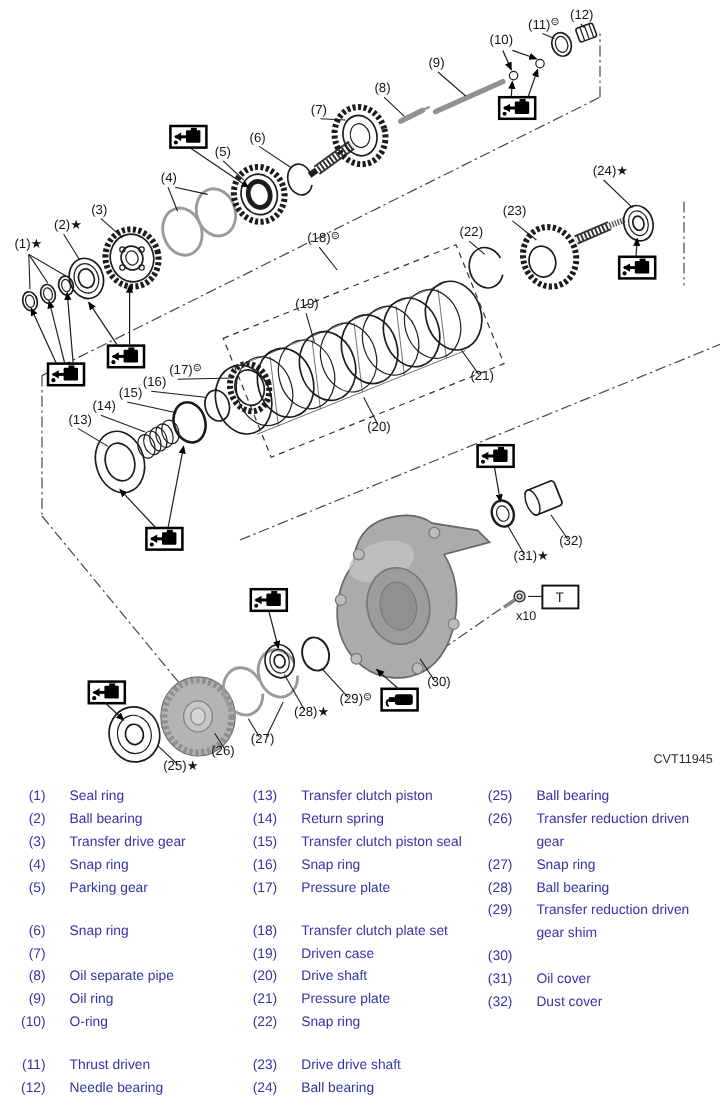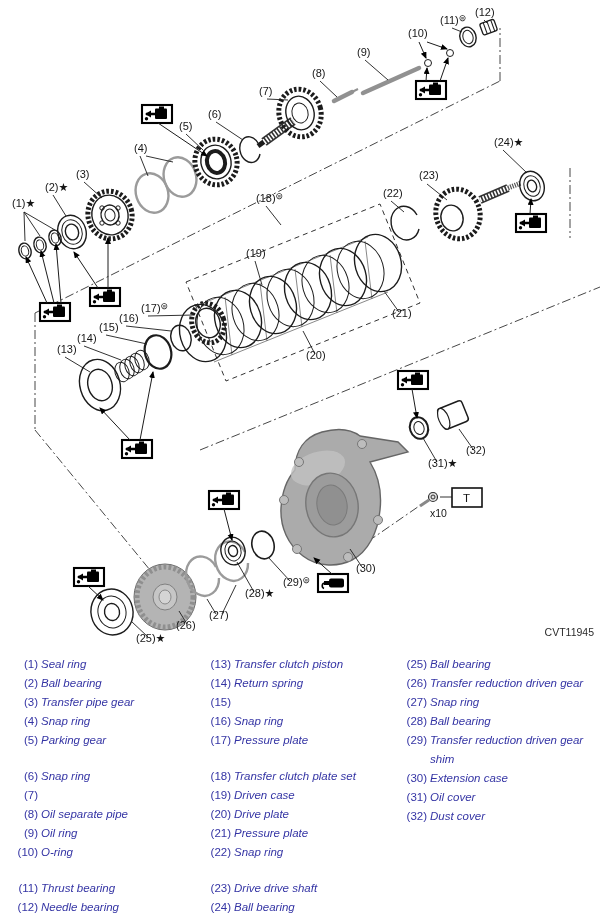--- a/index.html
+++ b/index.html
@@ -21,21 +21,21 @@
   .dashbox{stroke:#333;stroke-width:1;stroke-dasharray:5 4;fill:none;}
   .iconrect{fill:#fff;stroke:#000;stroke-width:2.1;}
   .grid{stroke:#555;stroke-width:.7;fill:none;}
   .legend-col{position:absolute;top:655px;color:#3434a4;font-size:11.5px;line-height:19px;}
   #lcol1{left:8px;width:192px;}
   #lcol2{left:201px;width:194px;}
   #lcol3{left:397px;width:203px;}
   .lrow{display:flex;align-items:flex-start;}
   .lrow.gap{margin-top:17px;}
   .lnum{width:30px;text-align:right;flex:none;}
-  .ltxt{margin-left:3px;font-style:italic;}
+  .ltxt{margin-left:20px;}
   #lcol3 .ltxt{width:165px;}
 </style>
 </head>
 <body>
 
 <svg id="diagram" width="600" height="648" viewBox="0 0 600 648" xmlns="http://www.w3.org/2000/svg">
   <defs>
     <marker id="ah" markerWidth="8" markerHeight="8" refX="6" refY="3" orient="auto">
       <path d="M0,0 L7,3 L0,6 Z" fill="#000"></path>
     </marker>
@@ -388,21 +388,21 @@
     <div class="lrow">
       <span class="lnum">(1)</span>
       <span class="ltxt">Seal ring</span>
     </div>
     <div class="lrow">
       <span class="lnum">(2)</span>
       <span class="ltxt">Ball bearing</span>
     </div>
     <div class="lrow">
       <span class="lnum">(3)</span>
-      <span class="ltxt">Transfer pipe gear</span>
+      <span class="ltxt">Transfer drive gear</span>
     </div>
     <div class="lrow">
       <span class="lnum">(4)</span>
       <span class="ltxt">Snap ring</span>
     </div>
     <div class="lrow">
       <span class="lnum">(5)</span>
       <span class="ltxt">Parking gear</span>
     </div>
     <div class="lrow gap">
@@ -419,58 +419,59 @@
     <div class="lrow">
       <span class="lnum">(9)</span>
       <span class="ltxt">Oil ring</span>
     </div>
     <div class="lrow">
       <span class="lnum">(10)</span>
       <span class="ltxt">O-ring</span>
     </div>
     <div class="lrow gap">
       <span class="lnum">(11)</span>
-      <span class="ltxt">Thrust bearing</span>
+      <span class="ltxt">Thrust driven</span>
     </div>
     <div class="lrow">
       <span class="lnum">(12)</span>
       <span class="ltxt">Needle bearing</span>
     </div>
   </div>
 <div class="legend-col" id="lcol2">
     <div class="lrow">
       <span class="lnum">(13)</span>
       <span class="ltxt">Transfer clutch piston</span>
     </div>
     <div class="lrow">
       <span class="lnum">(14)</span>
       <span class="ltxt">Return spring</span>
     </div>
     <div class="lrow">
       <span class="lnum">(15)</span>
+      <span class="ltxt">Transfer clutch piston seal</span>
     </div>
     <div class="lrow">
       <span class="lnum">(16)</span>
       <span class="ltxt">Snap ring</span>
     </div>
     <div class="lrow">
       <span class="lnum">(17)</span>
       <span class="ltxt">Pressure plate</span>
     </div>
     <div class="lrow gap">
       <span class="lnum">(18)</span>
       <span class="ltxt">Transfer clutch plate set</span>
     </div>
     <div class="lrow">
       <span class="lnum">(19)</span>
       <span class="ltxt">Driven case</span>
     </div>
     <div class="lrow">
       <span class="lnum">(20)</span>
-      <span class="ltxt">Drive plate</span>
+      <span class="ltxt">Drive shaft</span>
     </div>
     <div class="lrow">
       <span class="lnum">(21)</span>
       <span class="ltxt">Pressure plate</span>
     </div>
     <div class="lrow">
       <span class="lnum">(22)</span>
       <span class="ltxt">Snap ring</span>
     </div>
     <div class="lrow gap">
@@ -498,21 +499,20 @@
     <div class="lrow">
       <span class="lnum">(28)</span>
       <span class="ltxt">Ball bearing</span>
     </div>
     <div class="lrow">
       <span class="lnum">(29)</span>
       <span class="ltxt">Transfer reduction driven gear shim</span>
     </div>
     <div class="lrow">
       <span class="lnum">(30)</span>
-      <span class="ltxt">Extension case</span>
     </div>
     <div class="lrow">
       <span class="lnum">(31)</span>
       <span class="ltxt">Oil cover</span>
     </div>
     <div class="lrow">
       <span class="lnum">(32)</span>
       <span class="ltxt">Dust cover</span>
     </div>
   </div>

